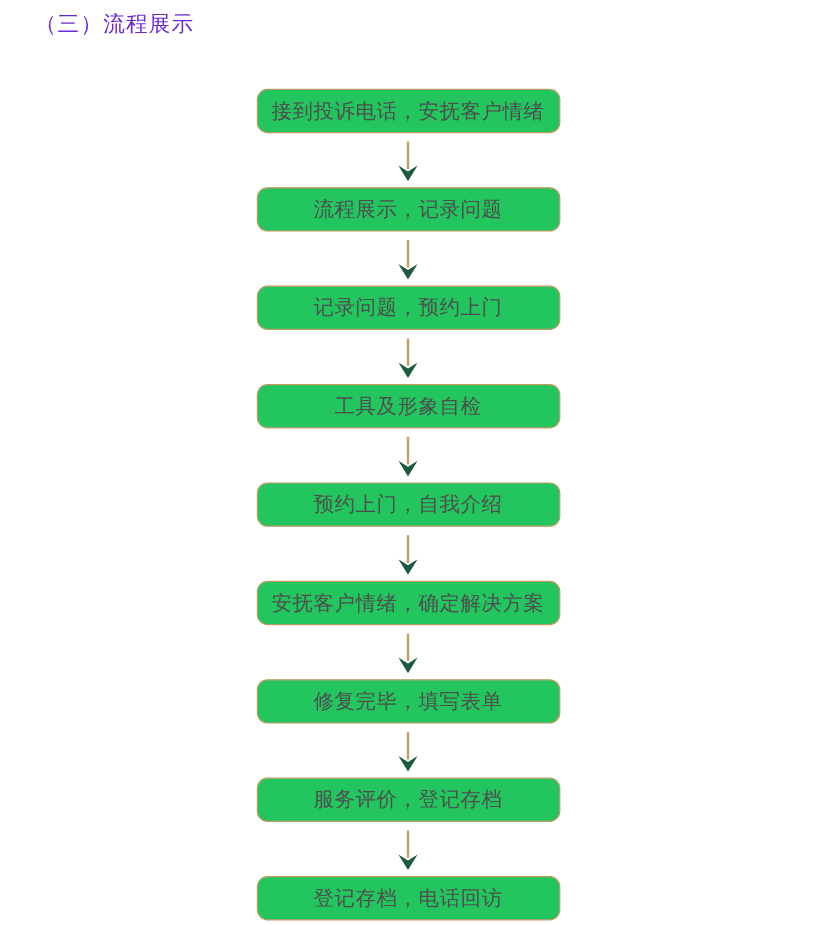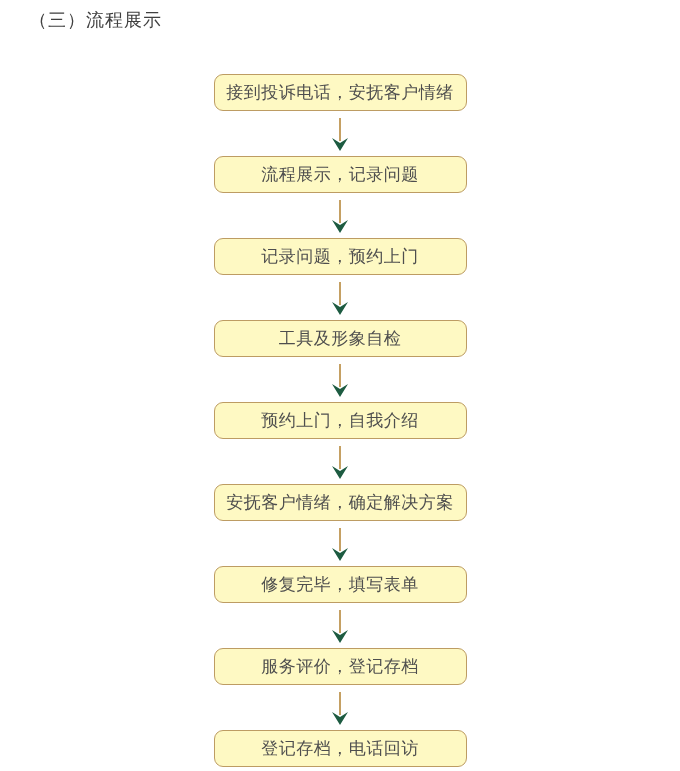--- a/index.html
+++ b/index.html
@@ -13,38 +13,38 @@
     height: 771px;
     background: #ffffff;
     overflow: hidden;
   }
   .page-title {
     position: absolute;
     left: 29px;
     top: 8px;
     font-size: 18px;
     letter-spacing: 1px;
-    color: #404040;
+    color: #6d28d9;
     white-space: nowrap;
   }
   .flow {
     position: absolute;
     left: 0;
     top: 74px;
     width: 680px;
     display: flex;
     flex-direction: column;
     align-items: center;
   }
   .step {
     width: 253px;
     height: 37px;
     border: 1.5px solid #bd9c63;
     border-radius: 9px;
-    background: #fef9c3;
+    background: #22c55e;
     display: flex;
     align-items: center;
     justify-content: center;
     flex: 0 0 auto;
   }
   .step-label {
     font-size: 17px;
     color: #4e4e4e;
     letter-spacing: 0.5px;
     white-space: nowrap;

